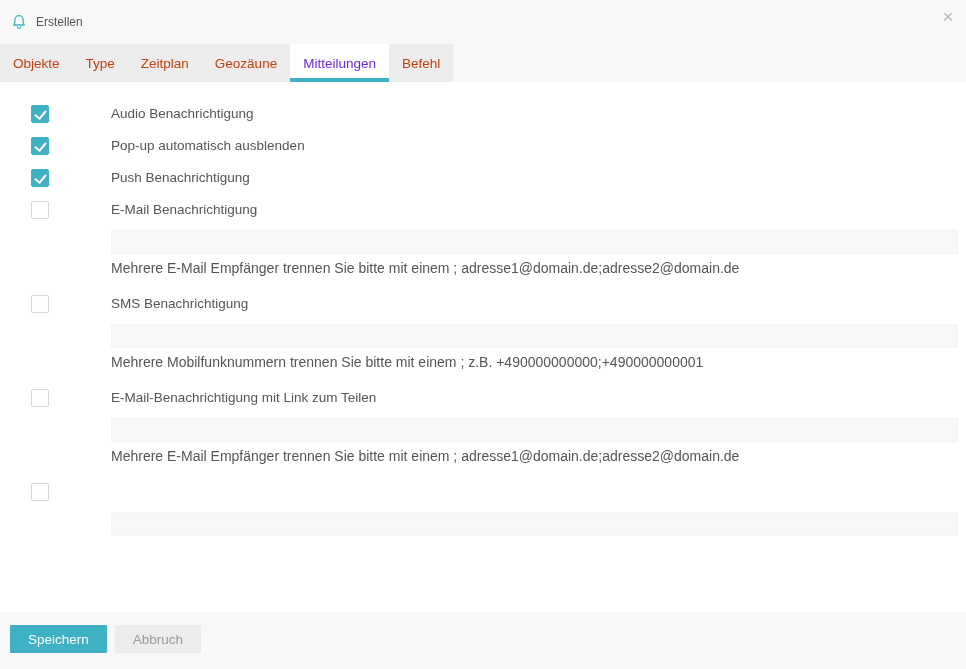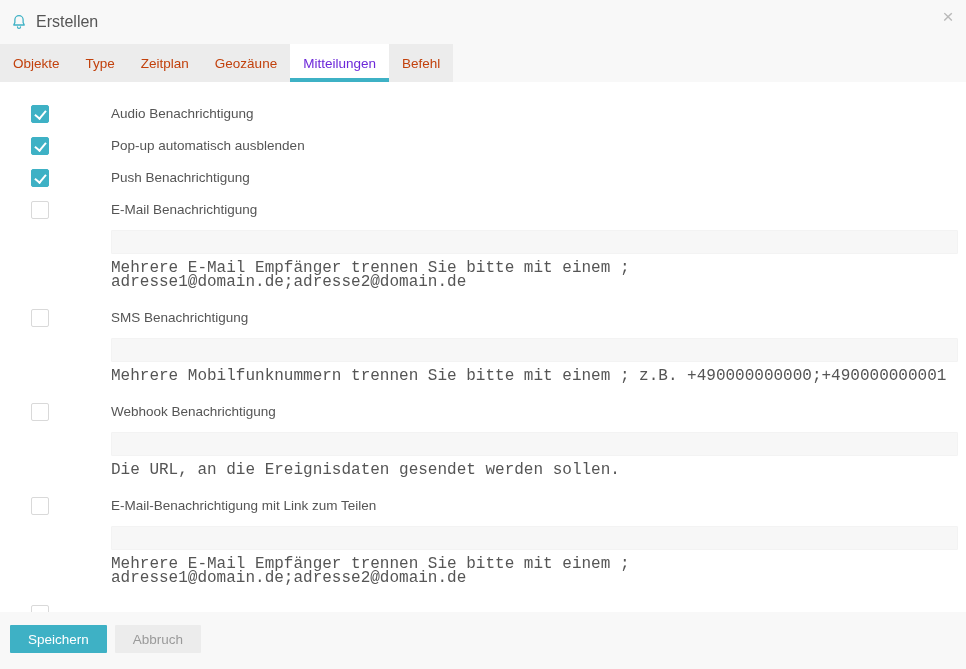--- a/index.html
+++ b/index.html
@@ -22,21 +22,21 @@
     background: #f8f8f8;
     flex: 0 0 82px;
     position: relative;
   }
   .header {
     height: 44px;
     display: flex; align-items: center;
     padding-left: 10px;
   }
   .bell { width: 18px; height: 18px; margin-right: 8px; flex: 0 0 auto; }
-  .title { font-size: 16px; color: #555; }
+  .title { font-size: 12px; color: #555; }
   .close-btn {
     position: absolute; top: 7px; right: 8px;
     width: 20px; height: 20px;
     font-size: 19px; line-height: 20px;
     color: #b9b9b9; text-align: center;
     cursor: pointer;
   }
   .tabbar {
     position: absolute; left: 0; bottom: 0;
     display: inline-flex;
@@ -109,24 +109,23 @@
     border: 1px solid #f3f3f3;
     border-radius: 1px;
     font-family: "Liberation Sans", "DejaVu Sans", sans-serif;
     font-size: 13px;
     color: #555;
     padding: 0 6px;
     outline: none;
   }
   .helper {
     margin: 7px 0 13px 80px;
-    font-size: 16px;
+    font-size: 14px;
     color: #555;
     line-height: 14px;
-    font-family: Liberation Mono, monospace;
   }
 
   
   .footer {
     flex: 0 0 57px;
     background: #f8f8f8;
     padding: 13px 0 0 10px;
     display: flex; align-items: flex-start;
   }
   .btn {
@@ -206,28 +205,20 @@
 
     <div class="field-group">
       <div class="check-row">
         <span class="checkbox"></span>
         <span class="row-label">SMS Benachrichtigung</span>
       </div>
       <input class="text-input" type="text" value="" style="">
       <div class="helper">Mehrere Mobilfunknummern trennen Sie bitte mit einem ; z.B. +490000000000;+490000000001</div>
     </div>
 
-    <div class="field-group">
-      <div class="check-row">
-        <span class="checkbox"></span>
-        <span class="row-label">Webhook Benachrichtigung</span>
-      </div>
-      <input class="text-input" type="text" value="" style="">
-      <div class="helper">Die URL, an die Ereignisdaten gesendet werden sollen.</div>
-    </div>
 
     <div class="field-group">
       <div class="check-row">
         <span class="checkbox"></span>
         <span class="row-label">E-Mail-Benachrichtigung mit Link zum Teilen</span>
       </div>
       <input class="text-input" type="text" value="" style="">
       <div class="helper">Mehrere E-Mail Empfänger trennen Sie bitte mit einem ; adresse1@domain.de;adresse2@domain.de</div>
     </div>
 

